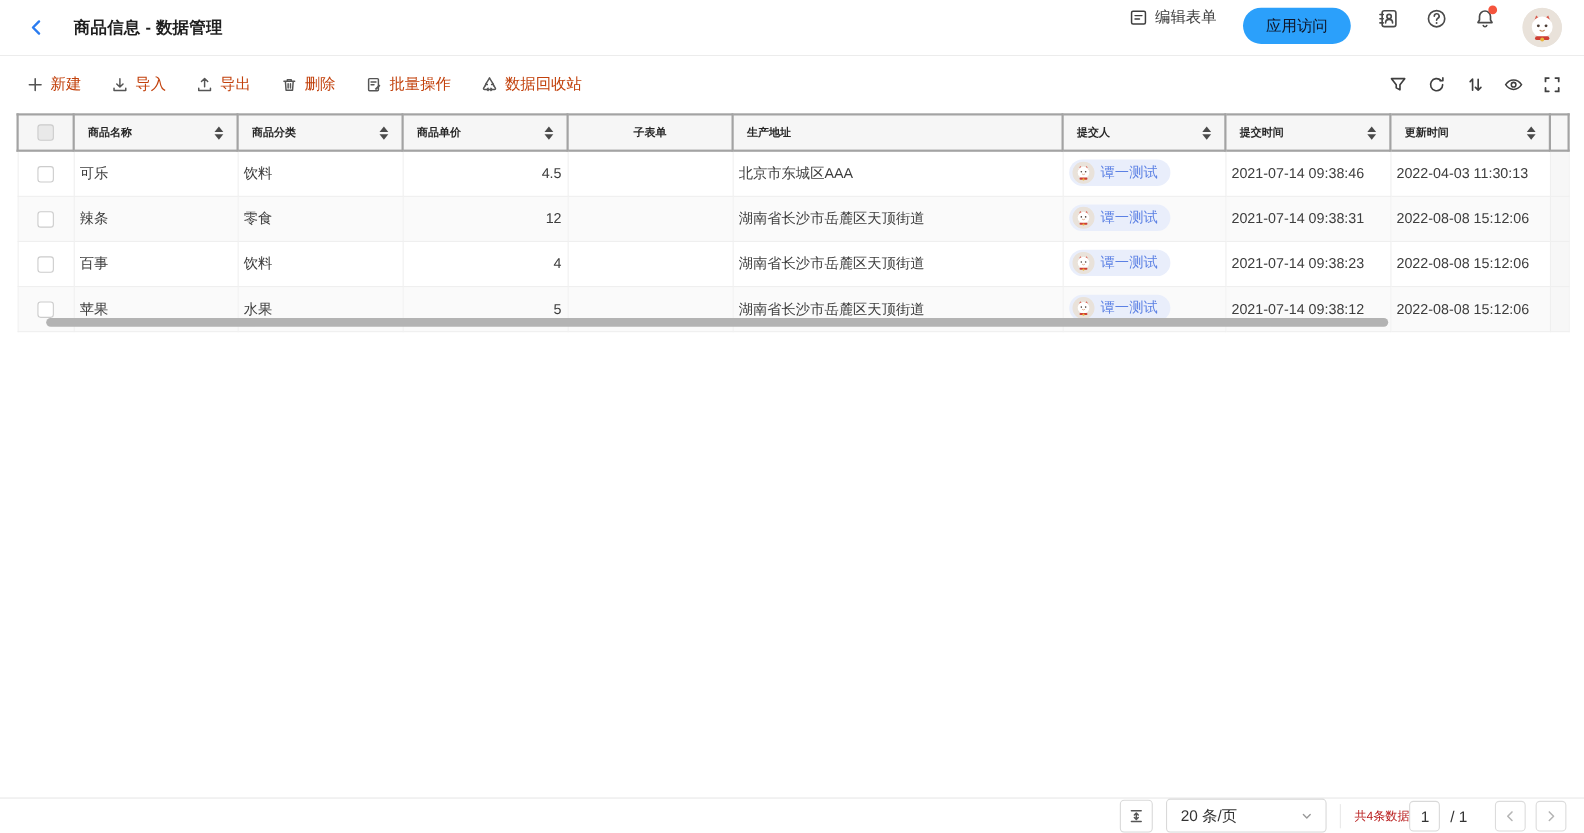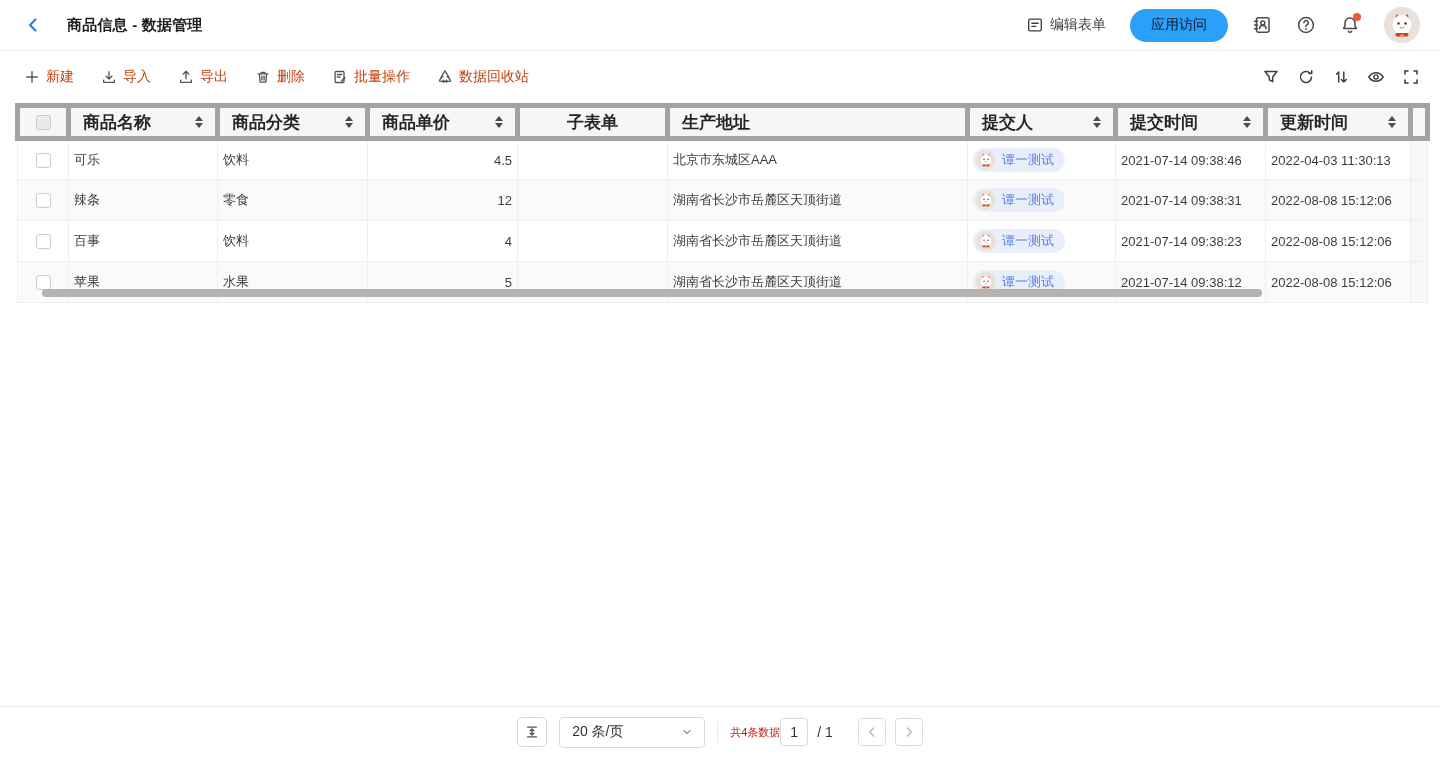--- a/index.html
+++ b/index.html
@@ -6,21 +6,21 @@
   html,body { width:1440px; height:757px; overflow:hidden; background:#fff;
     font-family:"Liberation Sans","DejaVu Sans",sans-serif; color:#333; }
   .app { position:relative; width:1440px; height:757px; background:#fff; }
 
   
   .topbar { height:51px; display:flex; align-items:center; justify-content:space-between;
     padding:0 20px 0 24px; border-bottom:1px solid #ececec; background:#fff; }
   .topbar-left { display:flex; align-items:center; gap:25px; }
   .back-btn { display:inline-flex; align-items:center; cursor:pointer; color:#2b7cf0; }
   .page-title { font-size:15px; font-weight:700; color:#1f1f1f; letter-spacing:.2px; }
-  .topbar-right { display:flex; align-items:center; gap:24px; }
+  .topbar-right { display:flex; align-items:flex-start; gap:24px; }
   .ghost-btn { display:inline-flex; align-items:center; gap:6px; background:none; border:none;
     font-size:14px; color:#3d3d3d; cursor:pointer; font-family:inherit; }
   .pill-btn { background:#2ba0fb; color:#0f172a; border:none; border-radius:17px; height:33px;
     padding:0 21px; font-size:14px; cursor:pointer; font-family:Liberation Sans, sans-serif; }
   .tb-icon { display:inline-flex; align-items:center; justify-content:center; color:#4a4a4a;
     cursor:pointer; position:relative; }
   .bell-dot { position:absolute; top:-2px; right:-1px; width:8px; height:8px; border-radius:50%;
     background:#f5543d; }
   .avatar { display:inline-flex; border-radius:50%; overflow:hidden; background:#e9e4de; }
   .avatar.lg { width:36px; height:36px; }
@@ -36,22 +36,22 @@
   .tool-btn svg { color:#555; }
   .toolbar-right { display:flex; align-items:center; gap:17px; }
   .icon-btn { display:inline-flex; background:none; border:none; color:#3f3f3f; cursor:pointer; padding:0; }
 
   
   .table-area { margin:0 15px; position:relative; }
   table { border-collapse:collapse; table-layout:fixed; width:1410px; }
   col.c-check{width:51px} col.c-name{width:149px} col.c-cat{width:150px} col.c-price{width:150px}
   col.c-sub{width:150px} col.c-addr{width:300px} col.c-who{width:148px} col.c-st{width:150px}
   col.c-ut{width:145px} col.c-fill{width:17px}
-  th { background:#f6f6f6; height:33px; font-size:17px; font-weight:700; color:#262626;
-    text-align:left; padding:0 12px; border:5px solid #a3a3a3; }
+  th { background:#f6f6f6; height:33px; font-size:10px; font-weight:700; color:#262626;
+    text-align:left; padding:0 12px; border:2px solid #a3a3a3; }
   td { height:41px; font-size:13px; color:#3d3d3d; padding:0 5px; border:1px solid #efefef;
     background:#fff; overflow:hidden; white-space:nowrap; }
   tbody tr:nth-child(even) td { background:#fafafa; }
   td.num { text-align:right; }
   td.center { text-align:center; }
   td.filler, th.filler { background:#f7f7f7 !important; padding:0; }
   .th-inner { display:flex; align-items:center; justify-content:space-between; }
   .th-inner.center { justify-content:center; }
   .sort-icon { display:inline-flex; flex-direction:column; gap:2px; margin-left:6px; cursor:pointer; }
   .sort-icon .tri-up { width:0; height:0; border-left:4px solid transparent;
@@ -61,22 +61,22 @@
   .checkbox { display:inline-block; width:15px; height:15px; border:1px solid #ccc;
     border-radius:3px; background:#fff; vertical-align:middle; cursor:pointer; }
   .checkbox.hdr { background:#e9e9e9; }
   .check-cell { text-align:center; padding:0; }
   .badge { display:inline-flex; align-items:center; gap:6px; background:#e9eefb;
     border-radius:13px; padding:2px 11px 2px 3px; color:#5b80e4; cursor:pointer; }
   .hscroll-thumb { position:absolute; top:186px; left:27px; width:1220px; height:8px;
     border-radius:4px; background:#b3b3b3; cursor:pointer; }
 
   
-  .footer { position:absolute; left:0; bottom:0; width:100%; height:51px; background:#fff;
-    border-top:1px solid #e8e8e8; display:flex; align-items:center; justify-content:center;
+  .footer { position:absolute; left:0; bottom:0; width:100%; height:32px; background:#fff;
+    border-top:1px solid #e8e8e8; display:flex; align-items:center; justify-content:flex-end;
     padding:0 16px; }
   .footer-left { display:flex; align-items:center; gap:12px; }
   .sq-btn { width:30px; height:30px; border:1px solid #d9d9d9; border-radius:4px; background:#fff;
     display:inline-flex; align-items:center; justify-content:center; color:#555; cursor:pointer; }
   .page-size { width:146px; height:31px; border:1px solid #d9d9d9; border-radius:4px; background:#fff;
     display:inline-flex; align-items:center; justify-content:space-between; padding:0 10px 0 12px;
     font-size:14px; color:#333; cursor:pointer; }
   .page-size .chev { color:#999; display:inline-flex; }
   .v-divider { width:1px; height:22px; background:#e8e8e8; }
   .total-text { font-size:11px; color:#b91c1c; }

